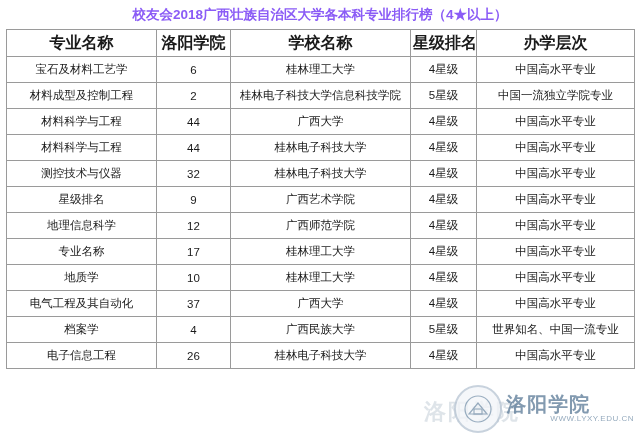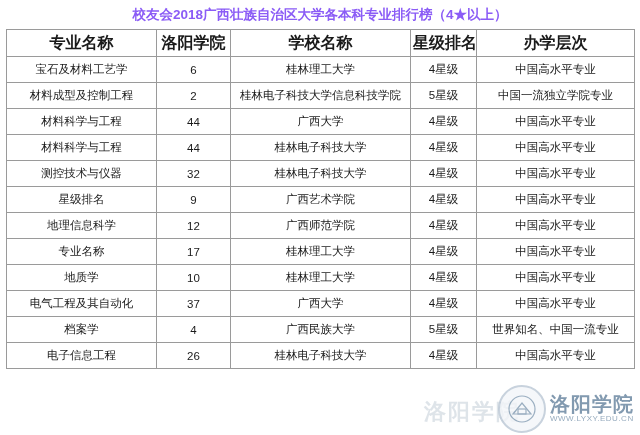--- a/index.html
+++ b/index.html
@@ -92,20 +92,21 @@
     font-weight: bold;
     color: #4a6c8c;
     opacity: 0.75;
     letter-spacing: 1px;
   }
   .wm-sub {
     font-size: 8px;
     color: #5a7b99;
     opacity: 0.7;
     letter-spacing: 0.5px;
+    margin-left: 44px;
   }
   .wm-ghost {
     position: absolute;
     right: 120px;
     bottom: 8px;
     font-size: 22px;
     font-weight: bold;
     color: #b8c4cf;
     opacity: 0.45;
     pointer-events: none;

